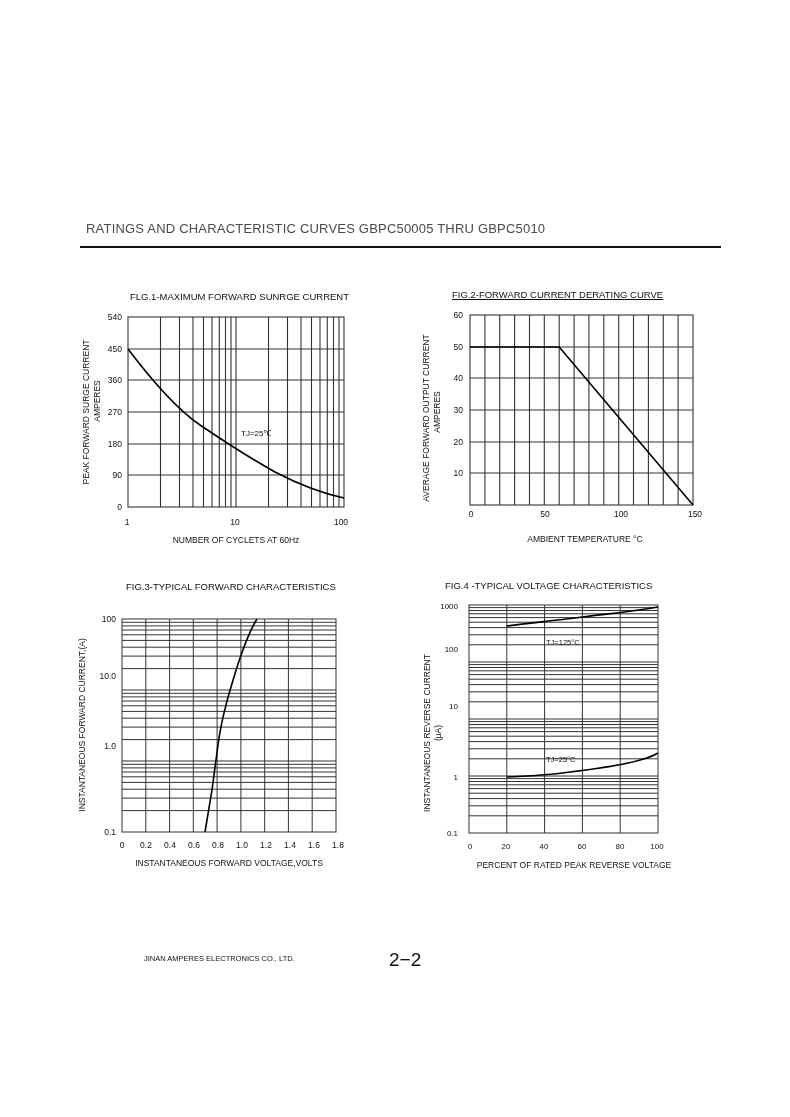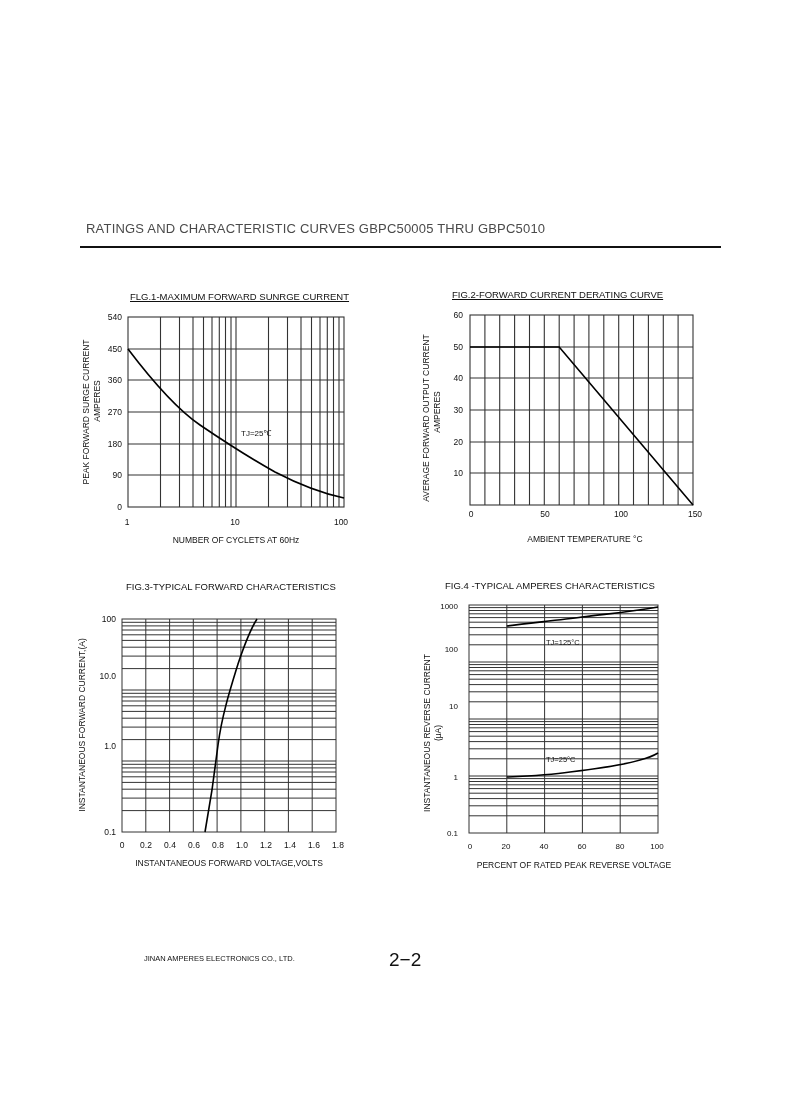--- a/index.html
+++ b/index.html
@@ -13,24 +13,24 @@
   .footer-company { position:absolute; left:144px; top:954px; font-size:7.5px; white-space:nowrap; color:#111; }
   .footer-page { position:absolute; left:389px; top:949px; font-size:19px; white-space:nowrap; color:#111; }
   svg text { font-family:"Liberation Sans", sans-serif; fill:#111; }
 </style>
 </head>
 <body>
 
 <div class="page-title">RATINGS AND CHARACTERISTIC CURVES GBPC50005   THRU   GBPC5010</div>
 <div class="title-rule"></div>
 
-<div class="fig-title" style="left:130px;top:291px;text-decoration:underline;">FLG.1-MAXIMUM FORWARD SUNRGE CURRENT</div>
+<div class="fig-title" style="left:130px;top:291px;">FLG.1-MAXIMUM FORWARD SUNRGE CURRENT</div>
 <div class="fig-title" style="left:452px;top:289px;text-decoration:underline;">FIG.2-FORWARD CURRENT  DERATING CURVE</div>
 <div class="fig-title" style="left:126px;top:581px;">FIG.3-TYPICAL FORWARD CHARACTERISTICS</div>
-<div class="fig-title" style="left:445px;top:580px;">FIG.4 -TYPICAL AMPERES CHARACTERISTICS</div>
+<div class="fig-title" style="left:445px;top:580px;">FIG.4 -TYPICAL VOLTAGE CHARACTERISTICS</div>
 
 <svg width="790" height="1117" viewBox="0 0 790 1117">
 
   <g stroke="#333" stroke-width="1.1" fill="none">
     <rect x="128" y="317" width="216" height="190"></rect>
 
     <line x1="128" y1="349" x2="344" y2="349"></line>
     <line x1="128" y1="380" x2="344" y2="380"></line>
     <line x1="128" y1="412" x2="344" y2="412"></line>
     <line x1="128" y1="444" x2="344" y2="444"></line>

